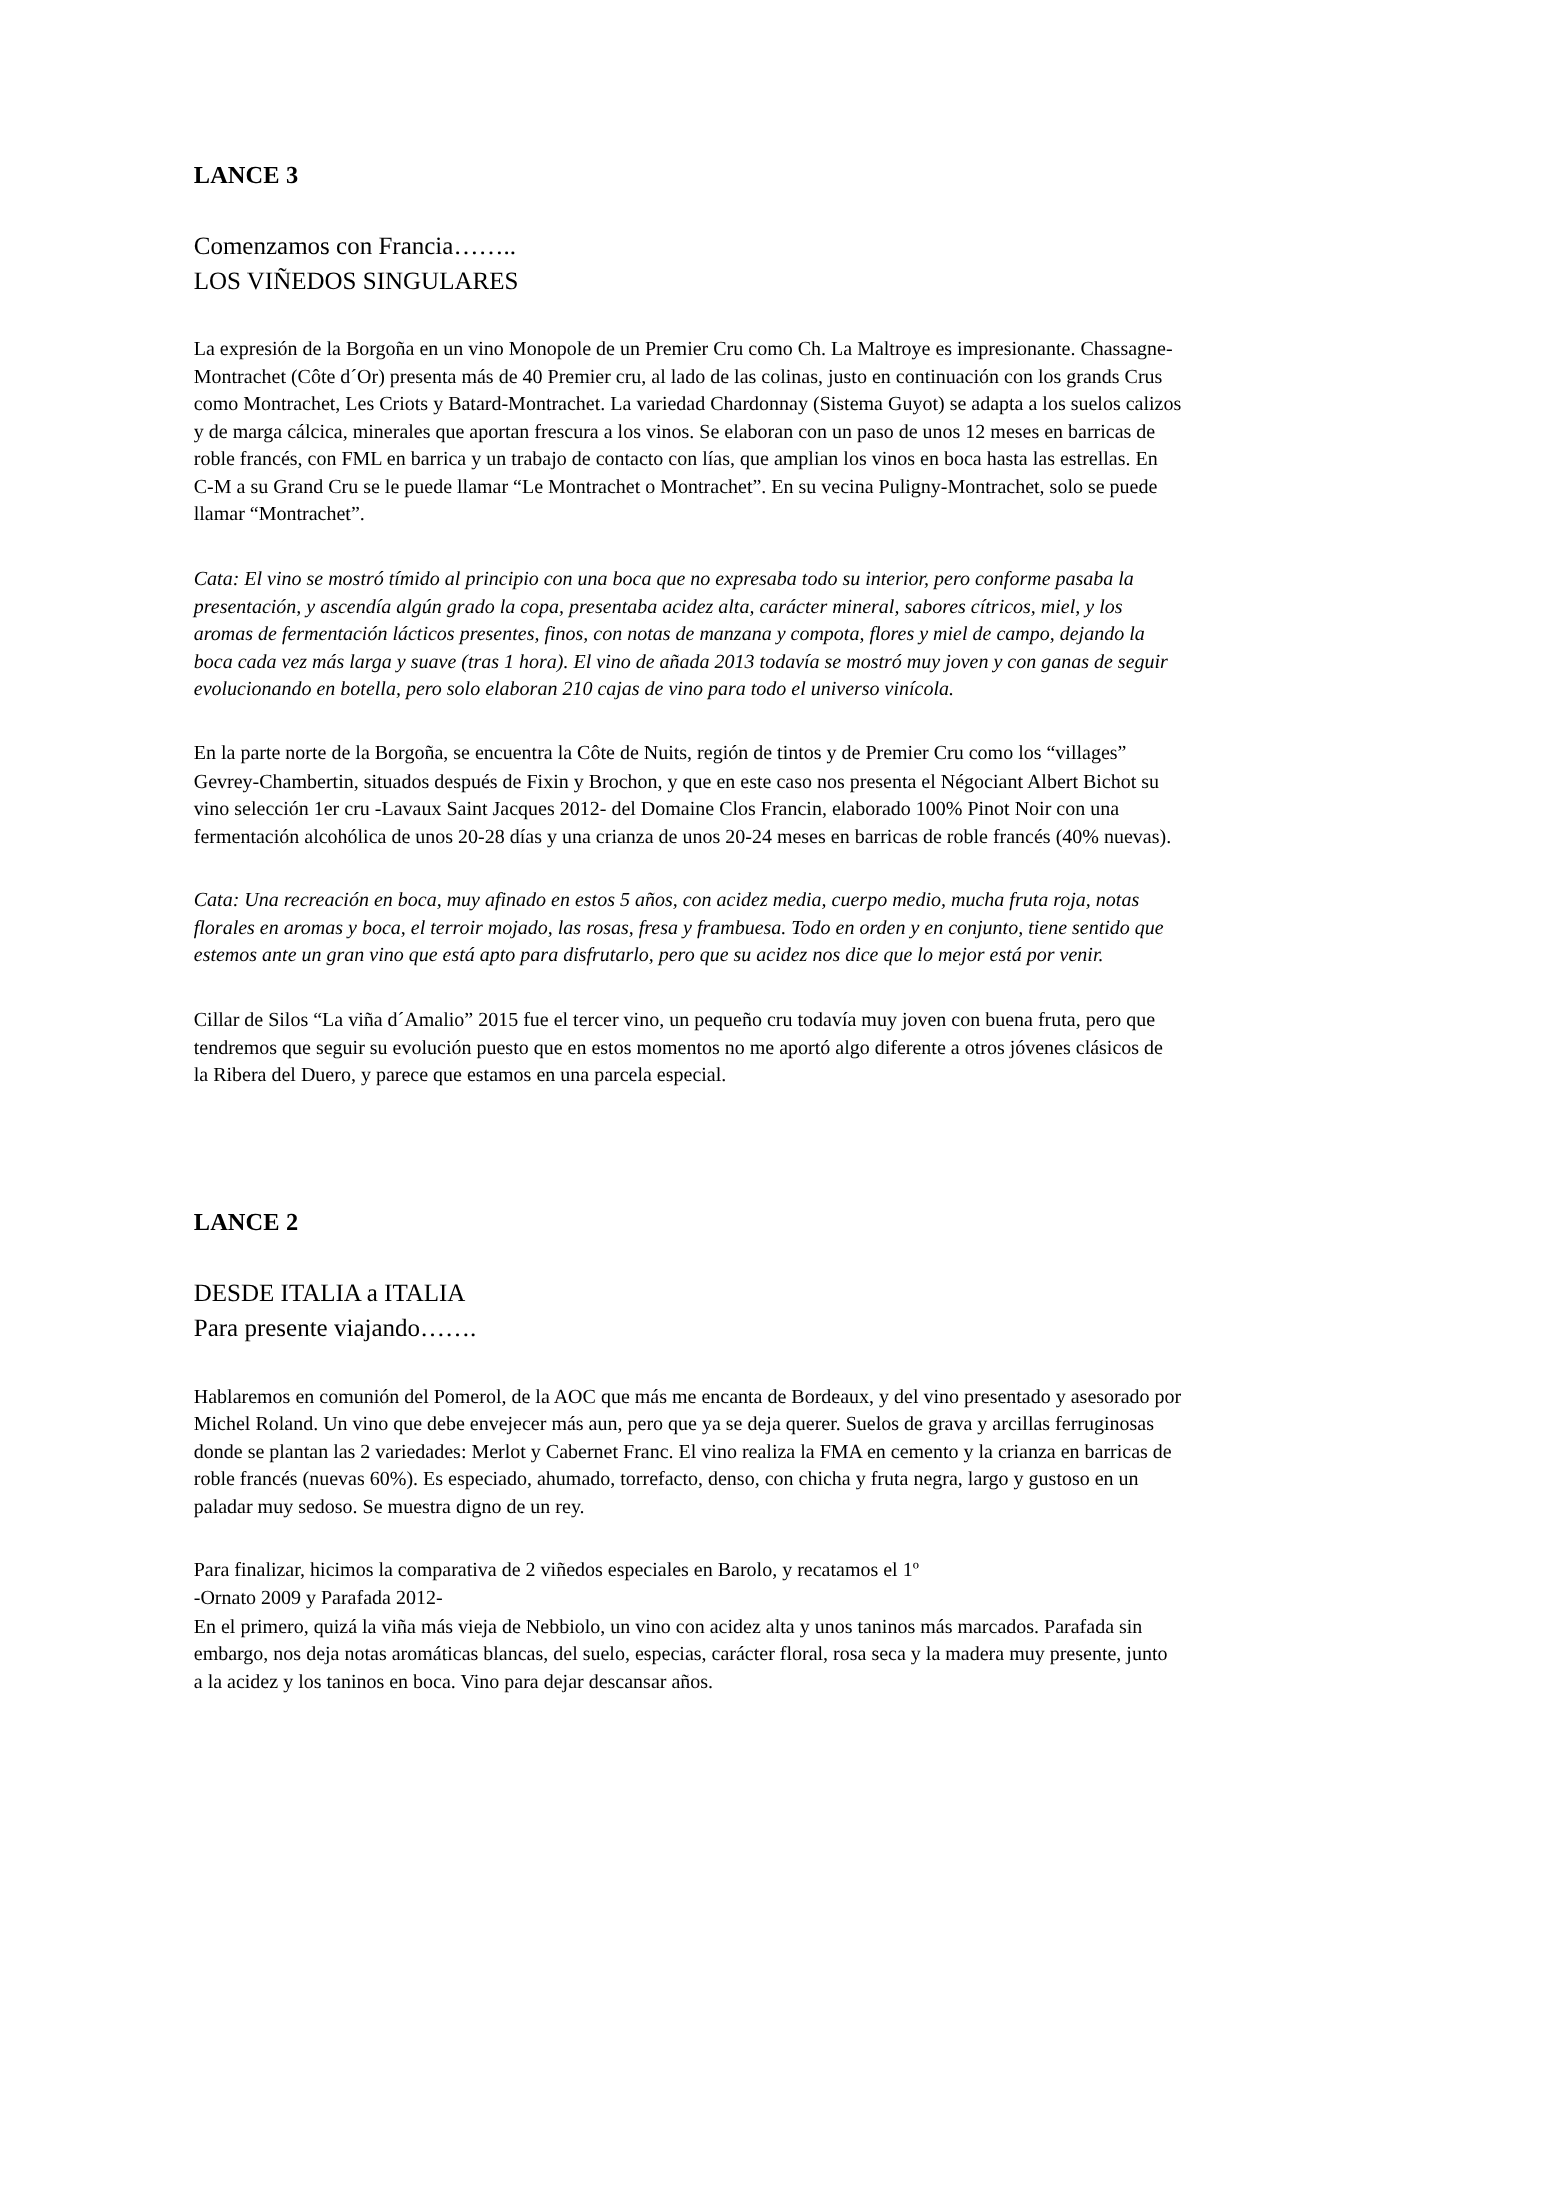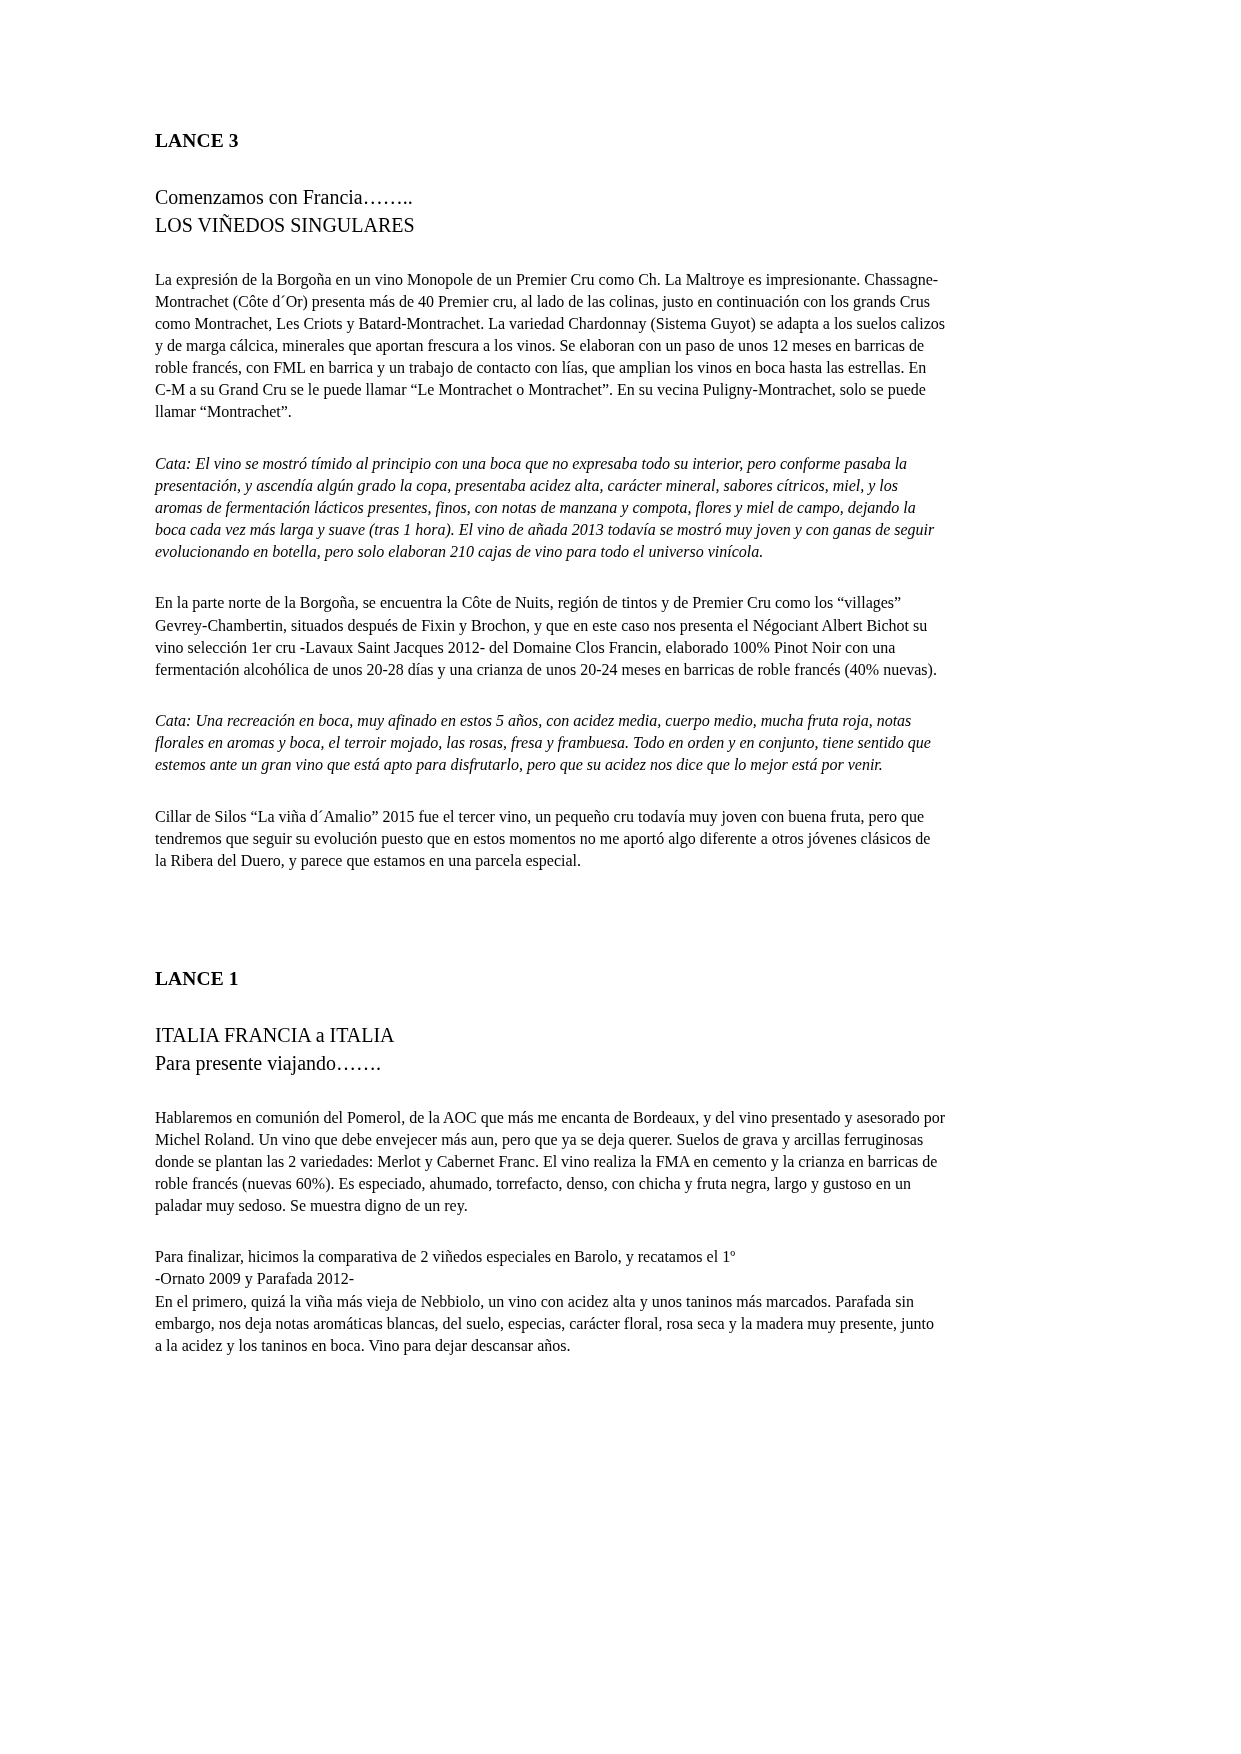--- a/index.html
+++ b/index.html
@@ -77,24 +77,24 @@
     <p class="para">La expresión de la Borgoña en un vino Monopole de un Premier Cru como Ch. La Maltroye es impresionante. Chassagne-Montrachet (Côte d´Or) presenta más de 40 Premier cru, al lado de las colinas, justo en continuación con los grands Crus como Montrachet, Les Criots y Batard-Montrachet. La variedad Chardonnay (Sistema Guyot) se adapta a los suelos calizos y de marga cálcica, minerales que aportan frescura a los vinos. Se elaboran con un paso de unos 12 meses en barricas de roble francés, con FML en barrica y un trabajo de contacto con lías, que amplian los vinos en boca hasta las estrellas. En C-M a su Grand Cru se le puede llamar “Le Montrachet o Montrachet”. En su vecina Puligny-Montrachet, solo se puede llamar “Montrachet”.</p>
 
     <p class="para italic">Cata: El vino se mostró tímido al principio con una boca que no expresaba todo su interior, pero conforme pasaba la presentación, y ascendía algún grado la copa, presentaba acidez alta, carácter mineral, sabores cítricos, miel, y los aromas de fermentación lácticos presentes, finos, con notas de manzana y compota, flores y miel de campo, dejando la boca cada vez más larga y suave (tras 1 hora). El vino de añada 2013 todavía se mostró muy joven y con ganas de seguir evolucionando en botella, pero solo elaboran 210 cajas de vino para todo el universo vinícola.</p>
 
     <p class="para">En la parte norte de la Borgoña, se encuentra la Côte de Nuits, región de tintos y de Premier Cru como los “villages” Gevrey-Chambertin, situados después de Fixin y Brochon, y que en este caso nos presenta el Négociant Albert Bichot su vino selección 1er cru -Lavaux Saint Jacques 2012- del Domaine Clos Francin, elaborado 100% Pinot Noir con una fermentación alcohólica de unos 20-28 días y una crianza de unos 20-24 meses en barricas de roble francés (40% nuevas).</p>
 
     <p class="para italic">Cata: Una recreación en boca, muy afinado en estos 5 años, con acidez media, cuerpo medio, mucha fruta roja, notas florales en aromas y boca, el terroir mojado, las rosas, fresa y frambuesa. Todo en orden y en conjunto, tiene sentido que estemos ante un gran vino que está apto para disfrutarlo, pero que su acidez nos dice que lo mejor está por venir.</p>
 
     <p class="para">Cillar de Silos “La viña d´Amalio” 2015 fue el tercer vino, un pequeño cru todavía muy joven con buena fruta, pero que tendremos que seguir su evolución puesto que en estos momentos no me aportó algo diferente a otros jóvenes clásicos de la Ribera del Duero, y parece que estamos en una parcela especial.</p>
 
-    <h1 class="section-heading gap-large">LANCE 1</h1>
+    <h1 class="section-heading gap-large">LANCE 2</h1>
 
     <div class="subhead-block">
-      <span class="subhead-line">ITALIA FRANCIA a ITALIA</span>
+      <span class="subhead-line">DESDE ITALIA a ITALIA</span>
       <span class="subhead-line">Para presente viajando…….</span>
     </div>
 
     <p class="para">Hablaremos en comunión del Pomerol, de la AOC que más me encanta de Bordeaux, y del vino presentado y asesorado por Michel Roland. Un vino que debe envejecer más aun, pero que ya se deja querer. Suelos de grava y arcillas ferruginosas donde se plantan las 2 variedades: Merlot y Cabernet Franc.  El vino realiza la FMA en cemento y la crianza en barricas de roble francés (nuevas 60%). Es especiado, ahumado, torrefacto, denso, con chicha y fruta negra, largo y gustoso en un paladar muy sedoso. Se muestra digno de un rey.</p>
 
     <p class="para nowrap-block">Para finalizar, hicimos la comparativa de 2 viñedos especiales en Barolo, y recatamos el 1º
 -Ornato 2009 y Parafada 2012-
 En el primero, quizá la viña más vieja de Nebbiolo, un vino con acidez alta y unos taninos más marcados. Parafada sin embargo, nos deja notas aromáticas blancas, del suelo, especias, carácter floral, rosa seca y la madera muy presente, junto a la acidez y los taninos en boca. Vino para dejar descansar años.</p>
 
   </div>

